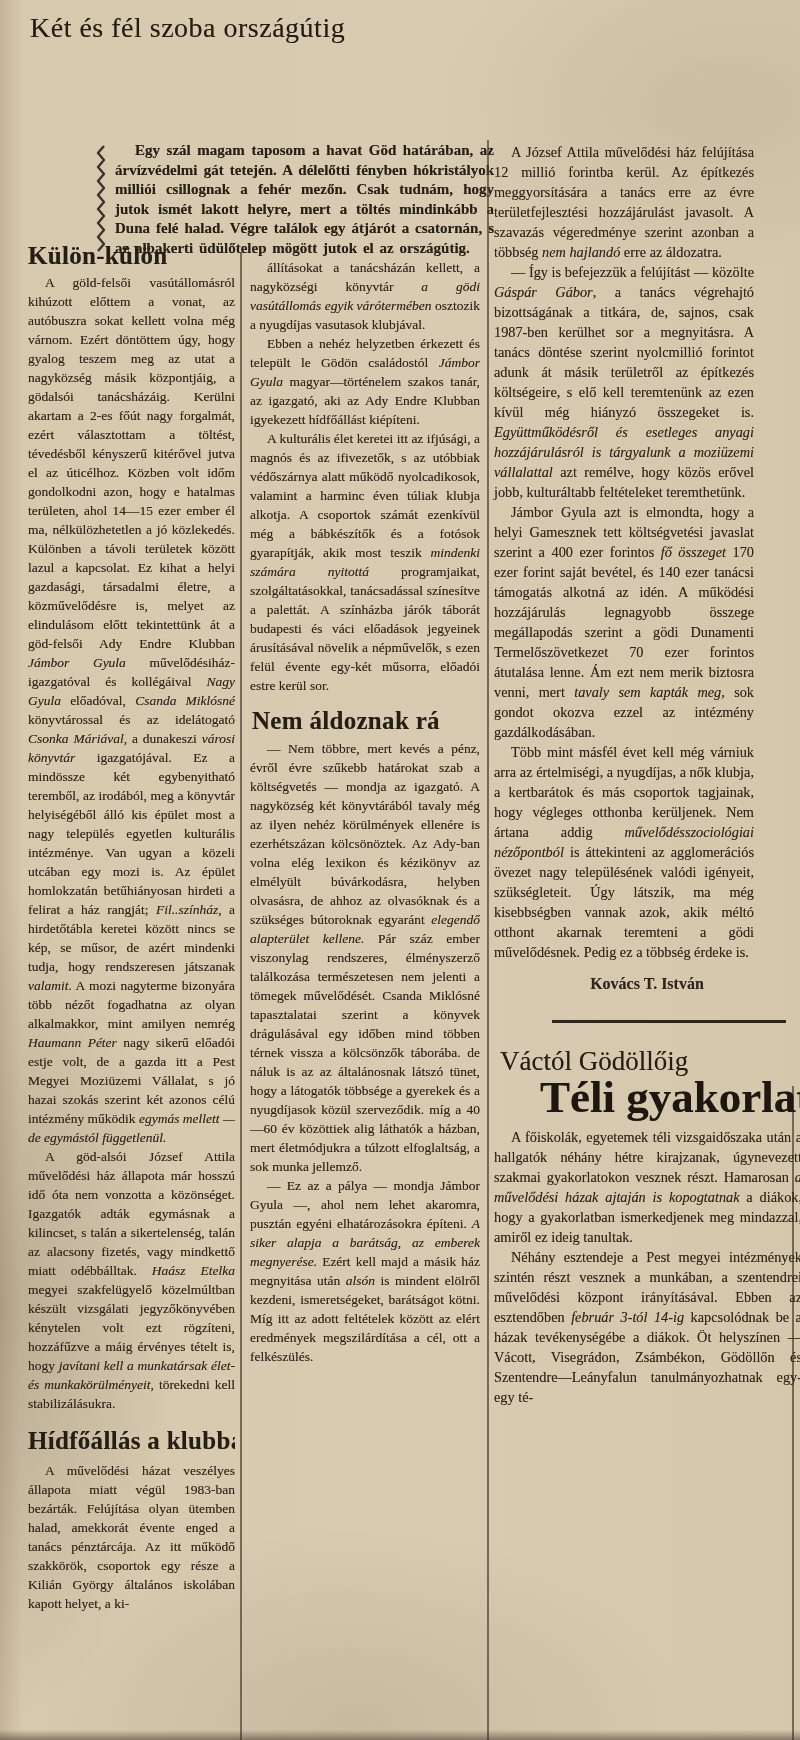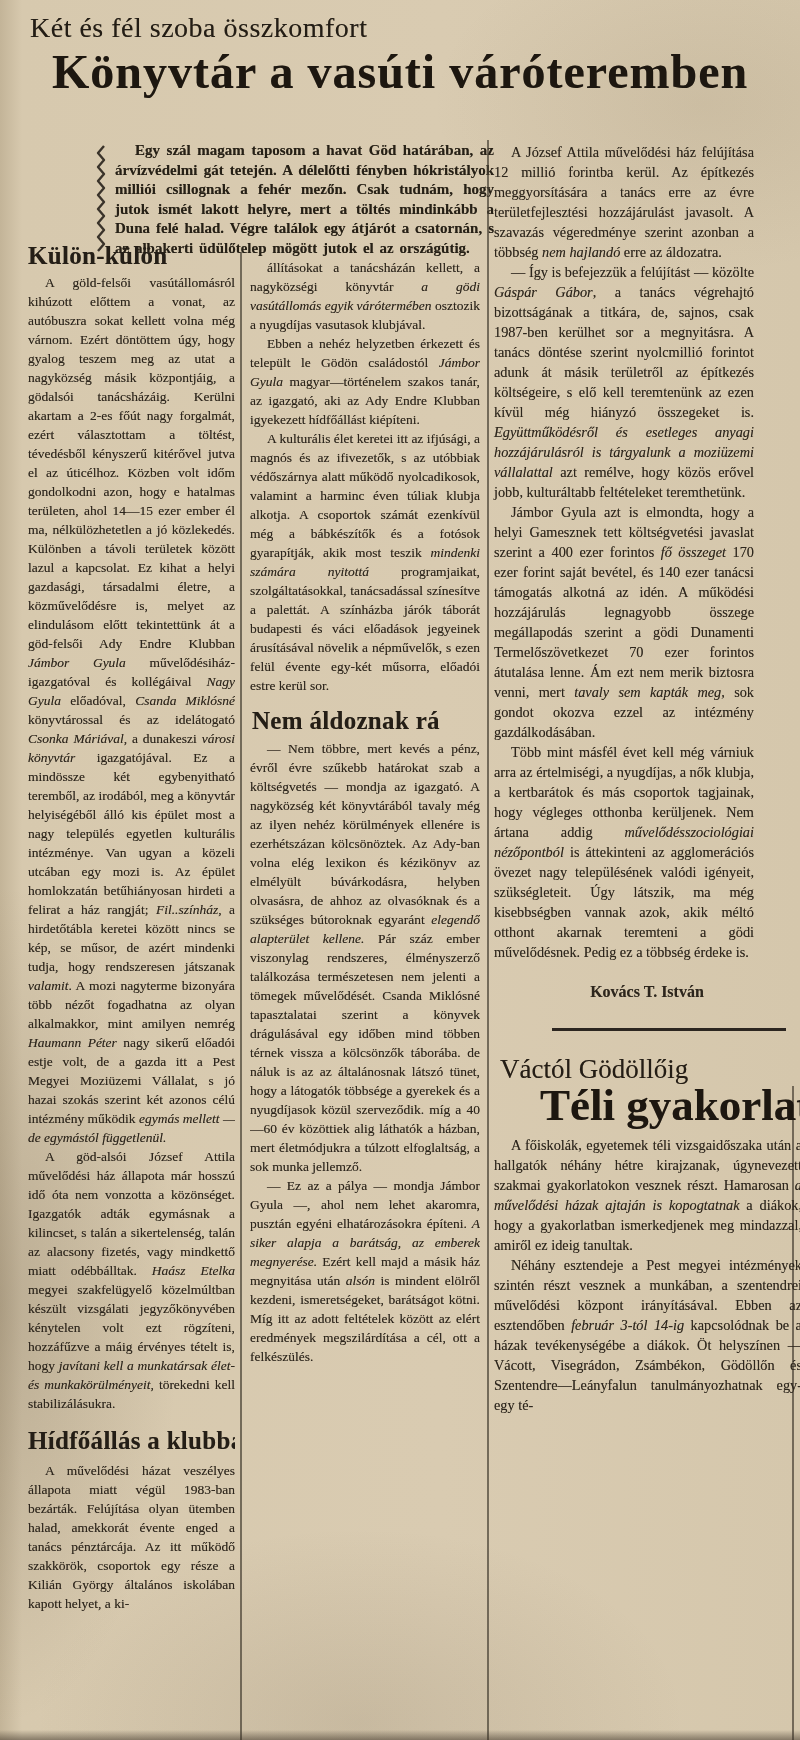--- a/index.html
+++ b/index.html
@@ -32,38 +32,37 @@
   .col-left  { left:28px;  top:246px; width:207px; font-size:13.5px; line-height:19px; height:1494px; overflow:hidden; }
   .col-mid   { left:250px; top:258px; width:230px; font-size:13.5px; line-height:19px; height:1482px; overflow:hidden; }
   .col-right { left:494px; top:142px; width:260px; font-size:14.3px; line-height:20px; height:1598px; overflow:visible; }
   .sec-heading {
     font-size:25px; font-weight:700; letter-spacing:.3px; color:#241e16;
     margin:0 0 8px 0; text-indent:0; text-align:left; white-space:nowrap;
   }
   .sec-heading.mid { margin:16px 0 9px 2px; }
   .sec-heading.lower { margin:18px 0 11px 0; }
   .it { font-style:italic; }
-  .byline { font-weight:700; font-size:16px; text-align:center; padding-left:46px; margin-top:20px; text-indent:0; }
+  .byline { font-weight:700; font-size:16px; text-align:center; padding-left:46px; margin-top:12px; text-indent:0; }
   .section2 { width:312px; margin-top:26px; }
   .section2 .rule { height:3px; background:#2c2620; width:234px; margin:0 0 28px 58px; }
   .kicker2 { font-size:27px; font-weight:400; margin:0 0 16px 6px; color:#241d15; white-space:nowrap; text-indent:0; text-align:left; }
   .headline2 { font-size:45px; font-weight:700; margin:0 0 20px 46px; color:#1d1710; white-space:nowrap; text-indent:0; text-align:left; }
   .section2 .body2 { width:308px; font-size:14.3px; line-height:20px; text-align:justify; }
   .vrule { position:absolute; width:2px; background:#49413500; background:#494135; opacity:.7; }
   .bottom-edge { position:absolute; left:0; right:0; bottom:0; height:10px;
     background:linear-gradient(180deg, rgba(55,45,34,0), rgba(55,45,34,.5)); }
 </style>
 </head>
 <body>
 
 <div class="page">
 
-  <div class="abs kicker" style="left:30px; top:12px;">Két és fél szoba összkomfort</div>
+  <div class="abs kicker" style="left:30px; top:12px;">Két és fél szoba országútig</div>
 
-  <div class="abs headline" style="left:52px; top:44px;">Könyvtár a vasúti váróteremben</div>
 
   <div class="abs lede-block" style="left:96px; top:140px; width:398px;align-items:flex-end;">
     <div class="zigzag">
       <svg width="10" height="110" viewBox="0 0 10 110" aria-hidden="true">
         <path d="M8 2 L2 9 L8 16 L2 23 L8 30 L2 37 L8 44 L2 51 L8 58 L2 65 L8 72 L2 79 L8 86 L2 93 L8 100 L2 107" fill="none" stroke="#3a332a" stroke-width="2.4" stroke-linejoin="round"></path>
       </svg>
     </div>
     <div class="lede">Egy szál magam taposom a havat Göd határában, az árvízvédelmi gát tetején. A délelőtti fényben hókristályok milliói csillognak a fehér mezőn. Csak tudnám, hogy jutok ismét lakott helyre, mert a töltés mindinkább a Duna felé halad. Végre találok egy átjárót a csatornán, s az albakerti üdülőtelep mögött jutok el az országútig.</div>
   </div>
 

